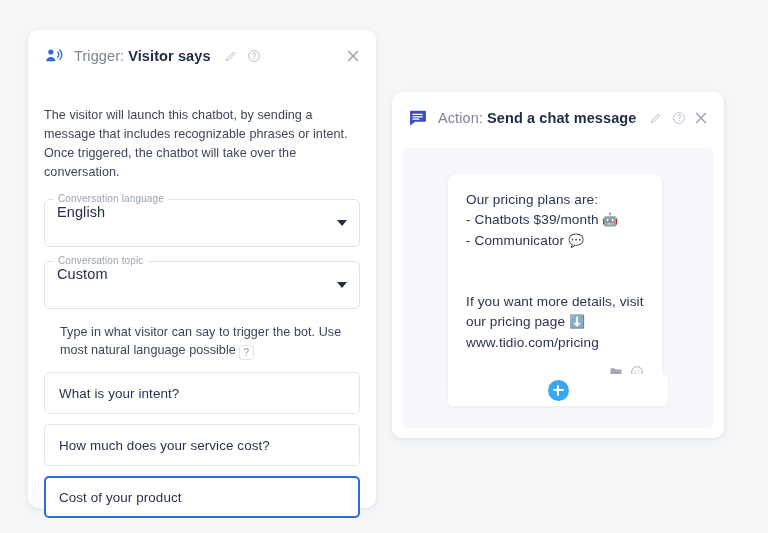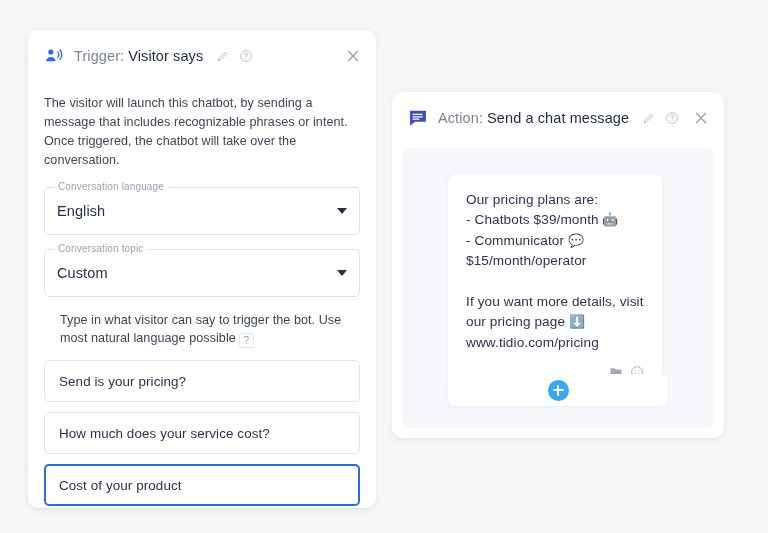--- a/index.html
+++ b/index.html
@@ -36,52 +36,52 @@
   .hdr-icon { width: 20px; height: 20px; flex: 0 0 20px; margin-right: 10px; display:block; }
   .hdr-prefix {
     color: #7b8495;
     font-size: 14.5px;
     letter-spacing: .1px;
     margin-right: 4px;
   }
   .hdr-title {
     color: #1f2b44;
     font-size: 14.5px;
-    font-weight: 400;
+    font-weight: 700;
     letter-spacing: .1px;
   }
   .hdr-tool { margin-left: 9px; display: flex; align-items: center; opacity: .75; }
   .hdr-tool.first { margin-left: 13px; }
   .hdr-close {
     position: absolute; right: 14px; top: 50%;
     transform: translateY(-50%);
     width: 18px; height: 18px;
     display: flex; align-items: center; justify-content: center;
   }
 
   
   .t-body { padding: 0 16px; }
   .t-desc {
     color: #3d4658;
     font-size: 12.6px;
     line-height: 1.52;
-    margin: 12px 0 16px 0;
+    margin: 24px 0 16px 0;
     letter-spacing: .05px;
   }
 
   
   .field {
     position: relative;
     margin-bottom: 14px;
   }
   .field-box {
     border: 1px solid #dfe3ea;
     border-radius: 5px;
     height: 48px;
-    display: flex; align-items: center;
+    display: flex; align-items: flex-start;
     padding: 4px 12px;
     background: #fff;
   }
   .field-legend {
     position: absolute;
     top: -6px; left: 10px;
     background: #fff;
     padding: 0 4px;
     font-size: 10px;
     color: #9aa2b1;
@@ -242,21 +242,21 @@
         <div class="field-box">
           <span class="field-value">Custom</span>
         </div>
         <span class="field-legend">Conversation topic</span>
         <span class="caret"></span>
       </div>
 
       <p class="t-hint"><span>Type in what visitor can say to trigger the bot. Use most natural language possible</span><span class="qmark">?</span></p>
 
       <div class="phrase">
-          <span>Send is your pricing?</span>
+          <span>What is your intent?</span>
         </div>
       <div class="phrase">
           <span>How much does your service cost?</span>
         </div>
       <div class="phrase focused">
           <span>Cost of your product</span>
         </div>
     </div>
   </div>
 
@@ -286,21 +286,21 @@
       <span class="hdr-close">
         <svg width="16" height="16" viewBox="0 0 24 24">
           <path d="M5 5l14 14M19 5L5 19" stroke="#97a1b4" stroke-width="2" stroke-linecap="round"></path>
         </svg>
       </span>
     </div>
 
     <div class="a-inner">
 
       <div class="bubble">
-        <div class="bubble-text"><span>Our pricing plans are:</span><br><span>- Chatbots $39/month </span><span class="emoji">🤖</span><br><span>- Communicator </span><span class="emoji">💬</span><br><span>$15/month/operator</span><br><br><span>If you want more details, visit</span><br><span>our pricing page </span><span class="emoji">⬇️</span><br><span>www.tidio.com/pricing</span></div>
+        <div class="bubble-text"><span>Our pricing plans are:</span><br><span>- Chatbots $39/month </span><span class="emoji">🤖</span><br><span>- Communicator </span><span class="emoji">💬</span><br><br><br><span>If you want more details, visit</span><br><span>our pricing page </span><span class="emoji">⬇️</span><br><span>www.tidio.com/pricing</span></div>
 
         <div class="bubble-tools">
           <span>
             <svg width="14" height="14" viewBox="0 0 24 24">
               <path d="M2.5 5.6h7l2 2.2h10v10.6h-19z" fill="#8d95a6"></path>
             </svg>
           </span>
           <span>
             <svg width="14" height="14" viewBox="0 0 24 24">
               <circle cx="12" cy="12" r="9.2" fill="none" stroke="#8d95a6" stroke-width="1.6"></circle>

